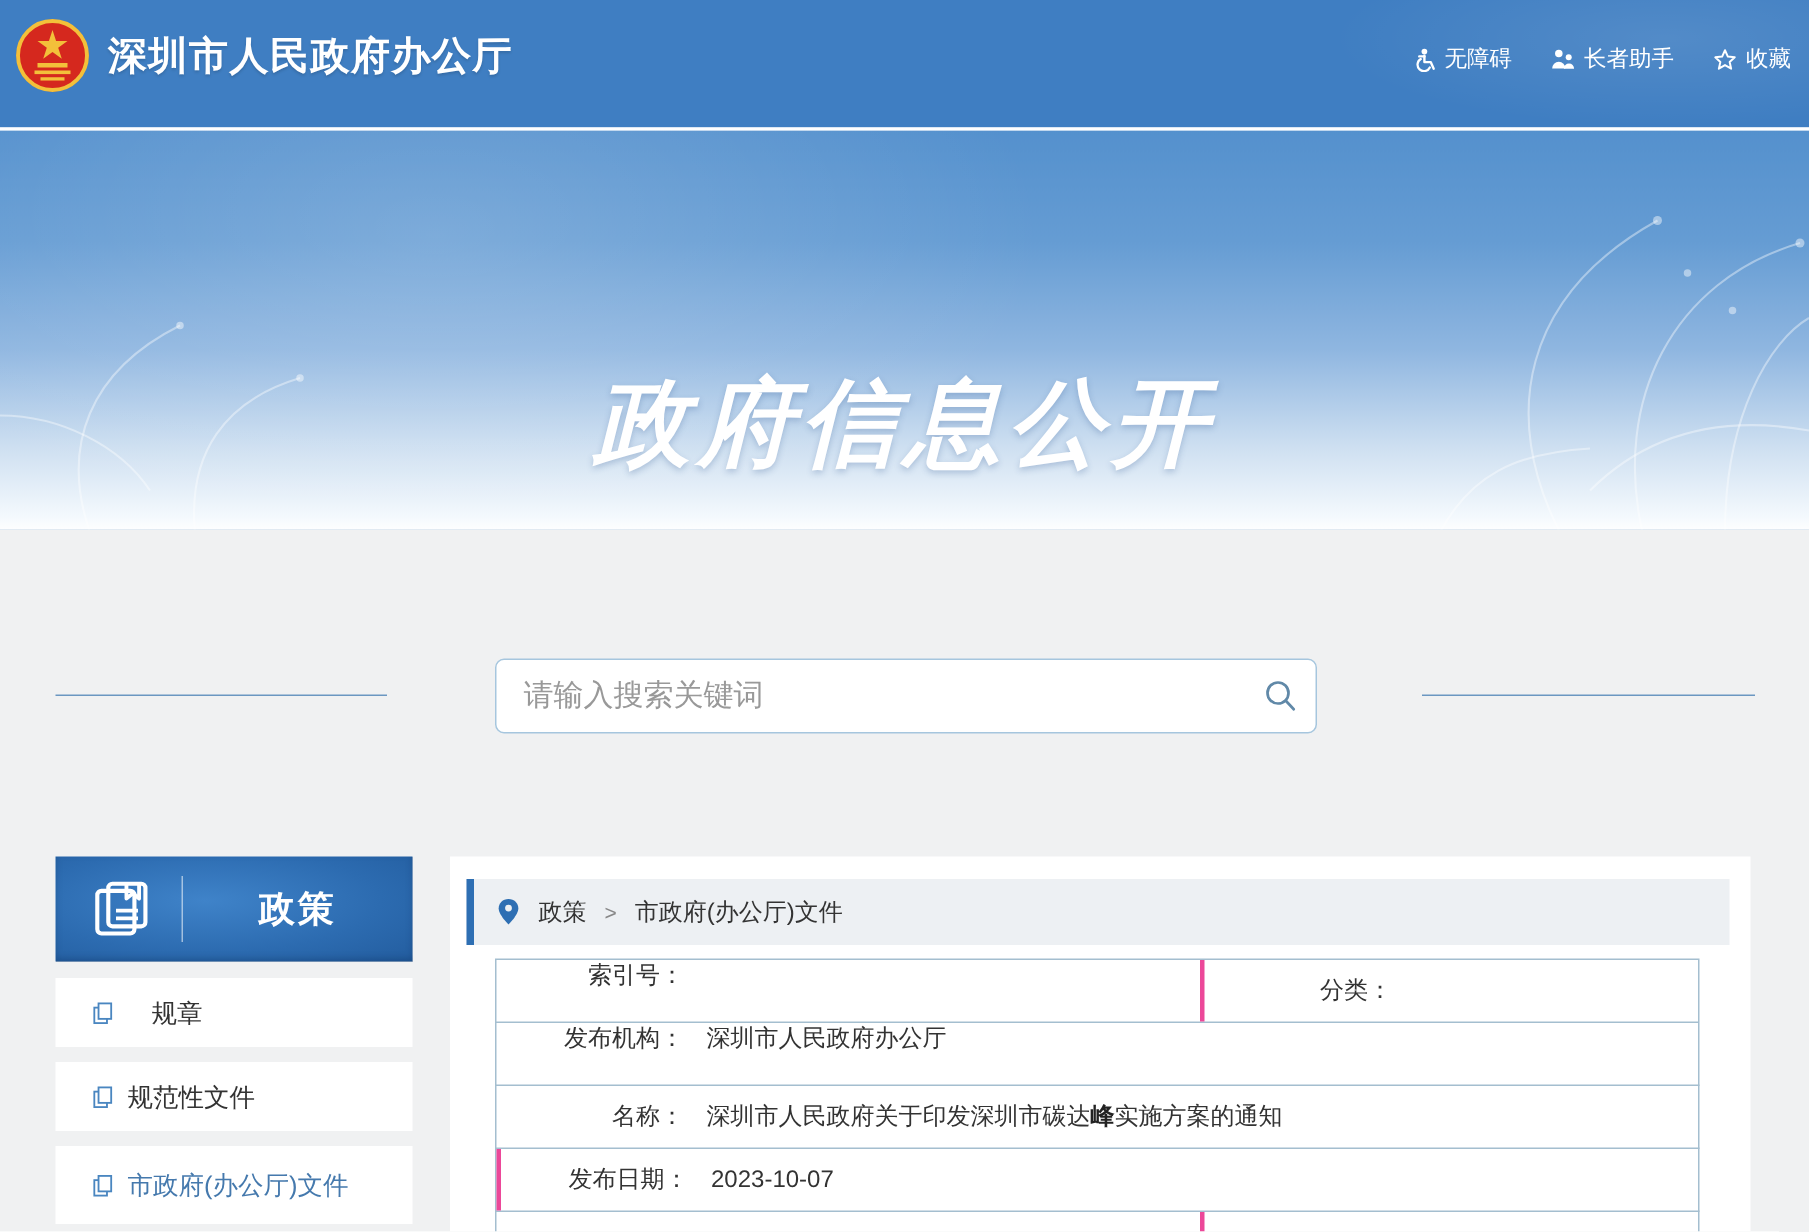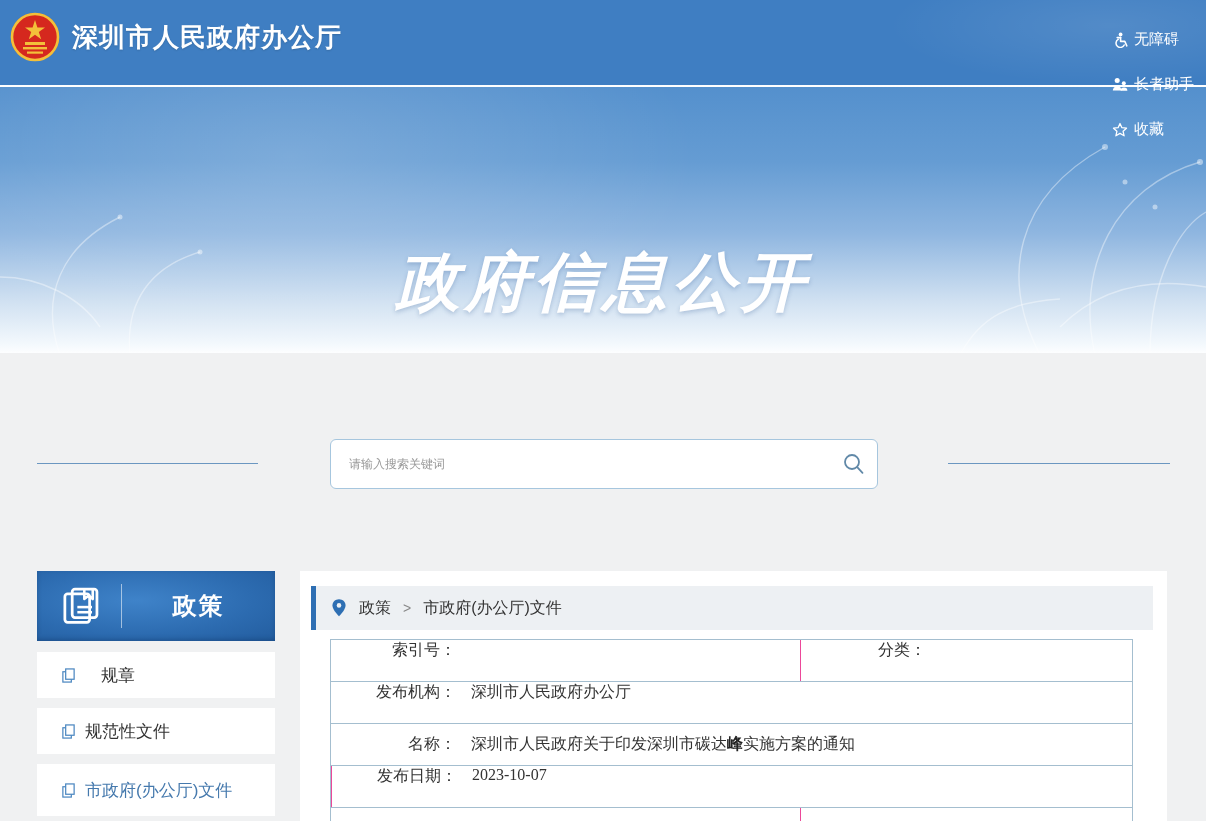--- a/index.html
+++ b/index.html
@@ -7,21 +7,21 @@
   .page { position:relative; width:1206px; height:821px; overflow:hidden; }
 
   
   .topbar { position:absolute; left:0; top:0; width:1206px; height:85px; background:#3f7ec2; }
   .topbar::after { content:""; position:absolute; right:0; top:0; width:320px; height:85px;
     background:radial-gradient(ellipse at 70% 30%, rgba(255,255,255,0.10), rgba(255,255,255,0) 70%); }
   .brand { position:absolute; left:10px; top:12px; display:flex; align-items:center; cursor:pointer; }
   .emblem { width:50px; height:50px; display:block; }
   .site-title { margin-left:12px; color:#fff; font-size:26px; font-weight:bold; letter-spacing:1px;
     text-shadow:0 1px 2px rgba(0,0,0,0.15); }
-  .top-links { position:absolute; right:12px; top:30px; display:flex; gap:26px; z-index:2;flex-direction:column; }
+  .top-links { position:absolute; right:12px; top:30px; display:flex; gap:26px; z-index:2; }
   .top-link { display:flex; align-items:center; gap:6px; color:#fff; font-size:15px; cursor:pointer; white-space:nowrap; }
   .top-link svg { display:block; }
 
   
   .banner { position:absolute; left:0; top:85px; width:1206px; height:268px;
     background:linear-gradient(180deg,#5490cd 0%, #659cd3 28%, #8fb6e0 55%, #cfe0f1 80%, #f4f9fd 97%, #fdfeff 100%);
     border-top:2px solid rgba(255,255,255,0.55); overflow:hidden; }
   .banner-light { position:absolute; left:-120px; top:-140px; width:820px; height:420px; border-radius:50%;
     background:radial-gradient(ellipse at 50% 50%, rgba(255,255,255,0.16), rgba(255,255,255,0) 70%); }
   .banner-title { position:absolute; left:0; top:152px; width:1206px; text-align:center;
@@ -32,21 +32,21 @@
   
   .lower { position:absolute; left:0; top:353px; width:1206px; height:468px; background:#f0f1f2; overflow:hidden; }
 
   .deco-line { position:absolute; top:110px; height:1px; background:#6b97c1; }
   .deco-line.left  { left:37px;  width:221px; }
   .deco-line.right { left:948px; width:222px; }
 
   .search-wrap { position:absolute; left:330px; top:86px; width:548px; height:50px; background:#fff;
     border:1px solid #a6c6de; border-radius:6px; display:flex; align-items:center; }
   .search-input { flex:1; border:none; outline:none; background:transparent; padding:0 14px 0 18px;
-    font-size:12px; color:#333; font-family:"Liberation Sans", sans-serif; }
+    font-size:20px; color:#333; font-family:"Liberation Sans", sans-serif; }
   .search-input::placeholder { color:#999; }
   .search-btn { width:46px; height:48px; border:none; background:transparent; cursor:pointer;
     display:flex; align-items:center; justify-content:center; }
 
   
   .sidebar { position:absolute; left:37px; top:218px; width:238px; }
   .side-head { position:relative; height:70px; display:flex; align-items:center;
     background:radial-gradient(ellipse at 42% 42%, #3f83c9 0%, #2c6bb0 60%, #235d9f 100%);
     box-shadow:inset 0 -2px 4px rgba(0,30,70,0.25); }
   .side-head .book { margin-left:22px; }
@@ -66,21 +66,21 @@
   .crumbbar .pin { margin-left:16px; }
   .crumb-link { font-size:16px; color:#333; cursor:pointer; }
   .crumb-sep { font-size:14px; color:#888; margin:0 12px; }
   .crumbbar .c0 { margin-left:13px; }
 
   
   .itable { position:absolute; left:30px; top:68px; width:803px; font-size:16px; color:#333; }
   .t-row { display:flex; align-items:stretch; height:42px; border:1px solid #a4becf; border-top:none; }
   .t-row.first { height:43px; border-top:1px solid #a4becf; }
   .half-l { width:469px; display:flex; align-items:flex-start; height:100%; }
-  .half-r { flex:1; display:flex; height:100%; border-left:1px solid #ec4899;font-family:Liberation Serif, serif; }
+  .half-r { flex:1; display:flex; align-items:center; height:100%; border-left:3px solid #ec4899; }
   .full   { flex:1; display:flex; align-items:center; height:100%; }
   .lbl  { width:125px; text-align:right; color:#333; }
   .val  { padding-left:15px; white-space:nowrap; }
   .hl { font-weight:bold; color:#222; }
 </style>
 </head>
 <body>
 
 <div class="page">
 

